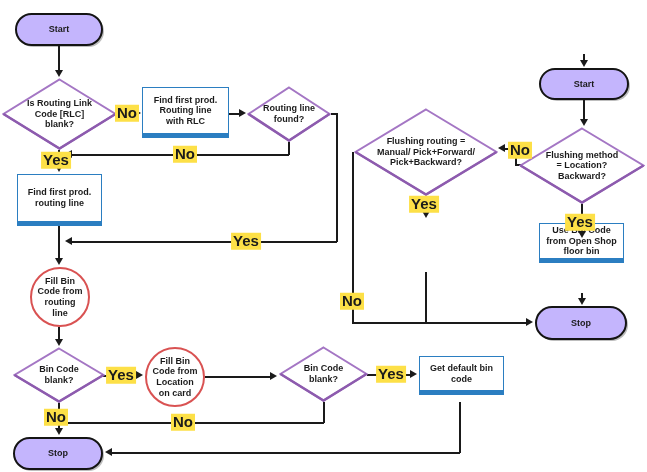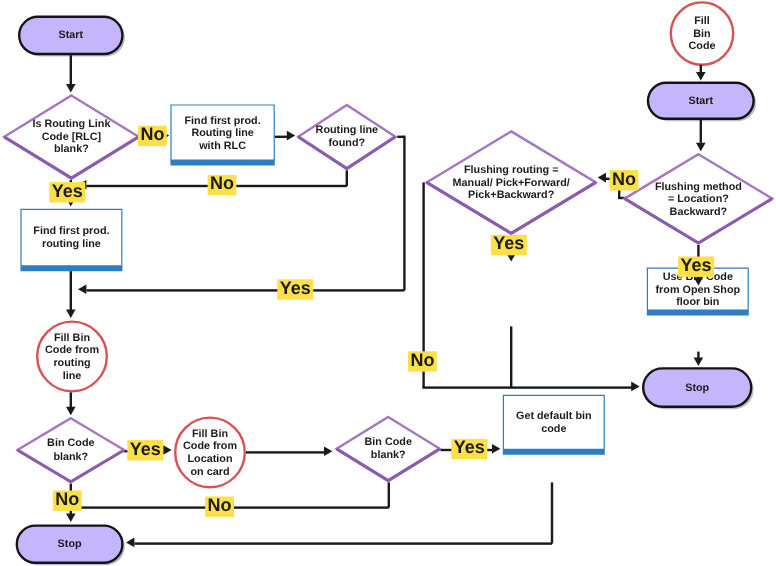--- a/index.html
+++ b/index.html
@@ -106,34 +106,29 @@
 
   <div class="node diam" style="left:279px;top:346px;width:89px;height:56px">
     <svg width="89" height="56" viewBox="0 0 89 56">
       <polygon points="44.5,1.5 87.5,28 44.5,54.5 1.5,28" fill="#ffffff" stroke="#a476c4" stroke-width="2"></polygon>
       <polyline points="1.5,28 44.5,54.5 87.5,28" fill="none" stroke="#8d5bae" stroke-width="2.6"></polyline>
     </svg>
     <span class="txt">Bin Code
 blank?</span>
   </div>
 
-  <div class="node pbox" style="left:419px;top:329px;width:85px;height:50px">
+  <div class="node pbox" style="left:419px;top:356px;width:85px;height:39px">
     <span class="txt">Get default bin
 code</span>
   </div>
 
   <div class="node term" style="left:13px;top:437px;width:90px;height:33px">
     <span class="txt">Stop</span>
   </div>
 
-  <div class="node circ" style="left:558px;top:1px;width:54px;height:54px">
-    <span class="txt">Fill
-Bin
-Code</span>
-  </div>
 
   <div class="node term" style="left:539px;top:68px;width:90px;height:32px">
     <span class="txt">Start</span>
   </div>
 
   <div class="node diam" style="left:519px;top:127px;width:126px;height:77px">
     <svg width="126" height="77" viewBox="0 0 126 77">
       <polygon points="63,1.5 124.5,38.5 63,75.5 1.5,38.5" fill="#ffffff" stroke="#a476c4" stroke-width="2"></polygon>
       <polyline points="1.5,38.5 63,75.5 124.5,38.5" fill="none" stroke="#8d5bae" stroke-width="2.6"></polyline>
     </svg>

